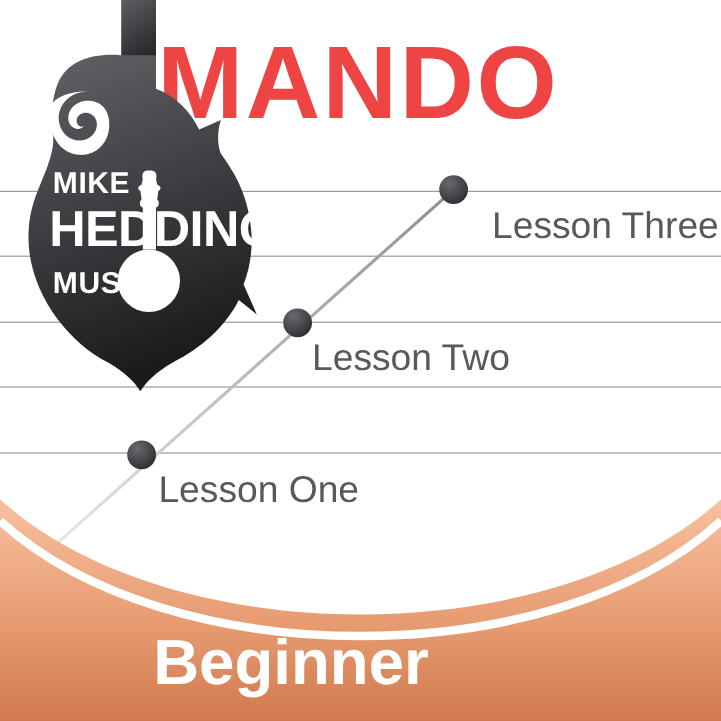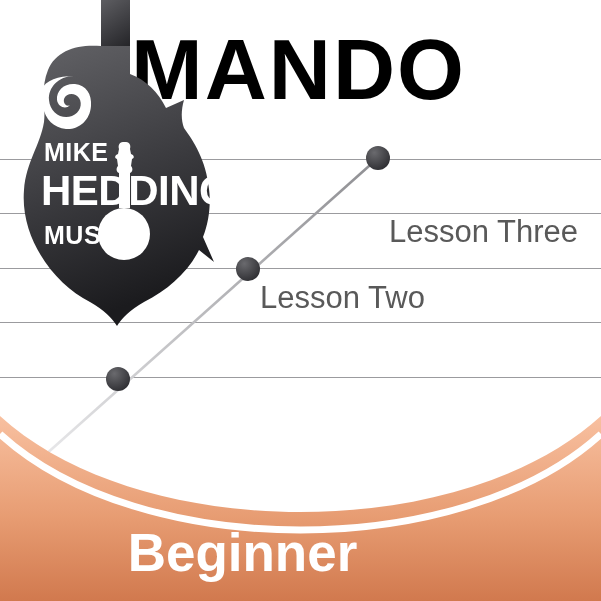--- a/index.html
+++ b/index.html
@@ -26,42 +26,42 @@
   
   #mando-title {
     position: absolute;
     left: 0;
     top: 26px;
     width: 555px;
     text-align: center;
     font-size: 86px;
     font-weight: bold;
     letter-spacing: 2px;
-    color: #000000;
+    color: #ef4444;
     line-height: 1;
     padding-left: 42px;
     box-sizing: border-box;
     white-space: nowrap;
   }
   
   #trend-svg {
     position: absolute;
     left: 0;
     top: 0;
   }
   
   .lesson-label {
     position: absolute;
     font-size: 31px;
     font-weight: normal;
     color: #595959;
     white-space: nowrap;
     line-height: 1;
   }
-  #lesson-label-3 { left: 389px; top: 172px; margin-top: 44px; }
+  #lesson-label-3 { left: 410px; top: 172px; }
   #lesson-label-2 { left: 260px; top: 282px; text-align: center; }
   #lesson-label-1 { left: 132px; top: 392px; }
   
   #bottom-band {
     position: absolute;
     left: 0;
     bottom: 0;
     width: 601px;
     height: 185px;
   }
@@ -116,20 +116,21 @@
       </radialGradient>
     </defs>
     <line x1="44" y1="456" x2="378" y2="158" stroke="url(#lineFade)" stroke-width="2.6"></line>
     <circle cx="118" cy="379" r="12" fill="url(#dotGrad)"></circle>
     <circle cx="248" cy="269" r="12" fill="url(#dotGrad)"></circle>
     <circle cx="378" cy="158" r="12" fill="url(#dotGrad)"></circle>
   </svg>
 
   <div class="lesson-label" id="lesson-label-3">Lesson Three</div>
   <div class="lesson-label" id="lesson-label-2">Lesson Two</div>
+  <div class="lesson-label" id="lesson-label-1">Lesson One</div>
 
   <svg id="logo-svg" width="230" height="340" viewBox="0 0 230 340">
     <defs>
       <linearGradient id="bodyGrad" x1="0" y1="0" x2="0.25" y2="1">
         <stop offset="0%" stop-color="#636367"></stop>
         <stop offset="55%" stop-color="#3b3b3f"></stop>
         <stop offset="100%" stop-color="#1b1b1e"></stop>
       </linearGradient>
     </defs>
 

